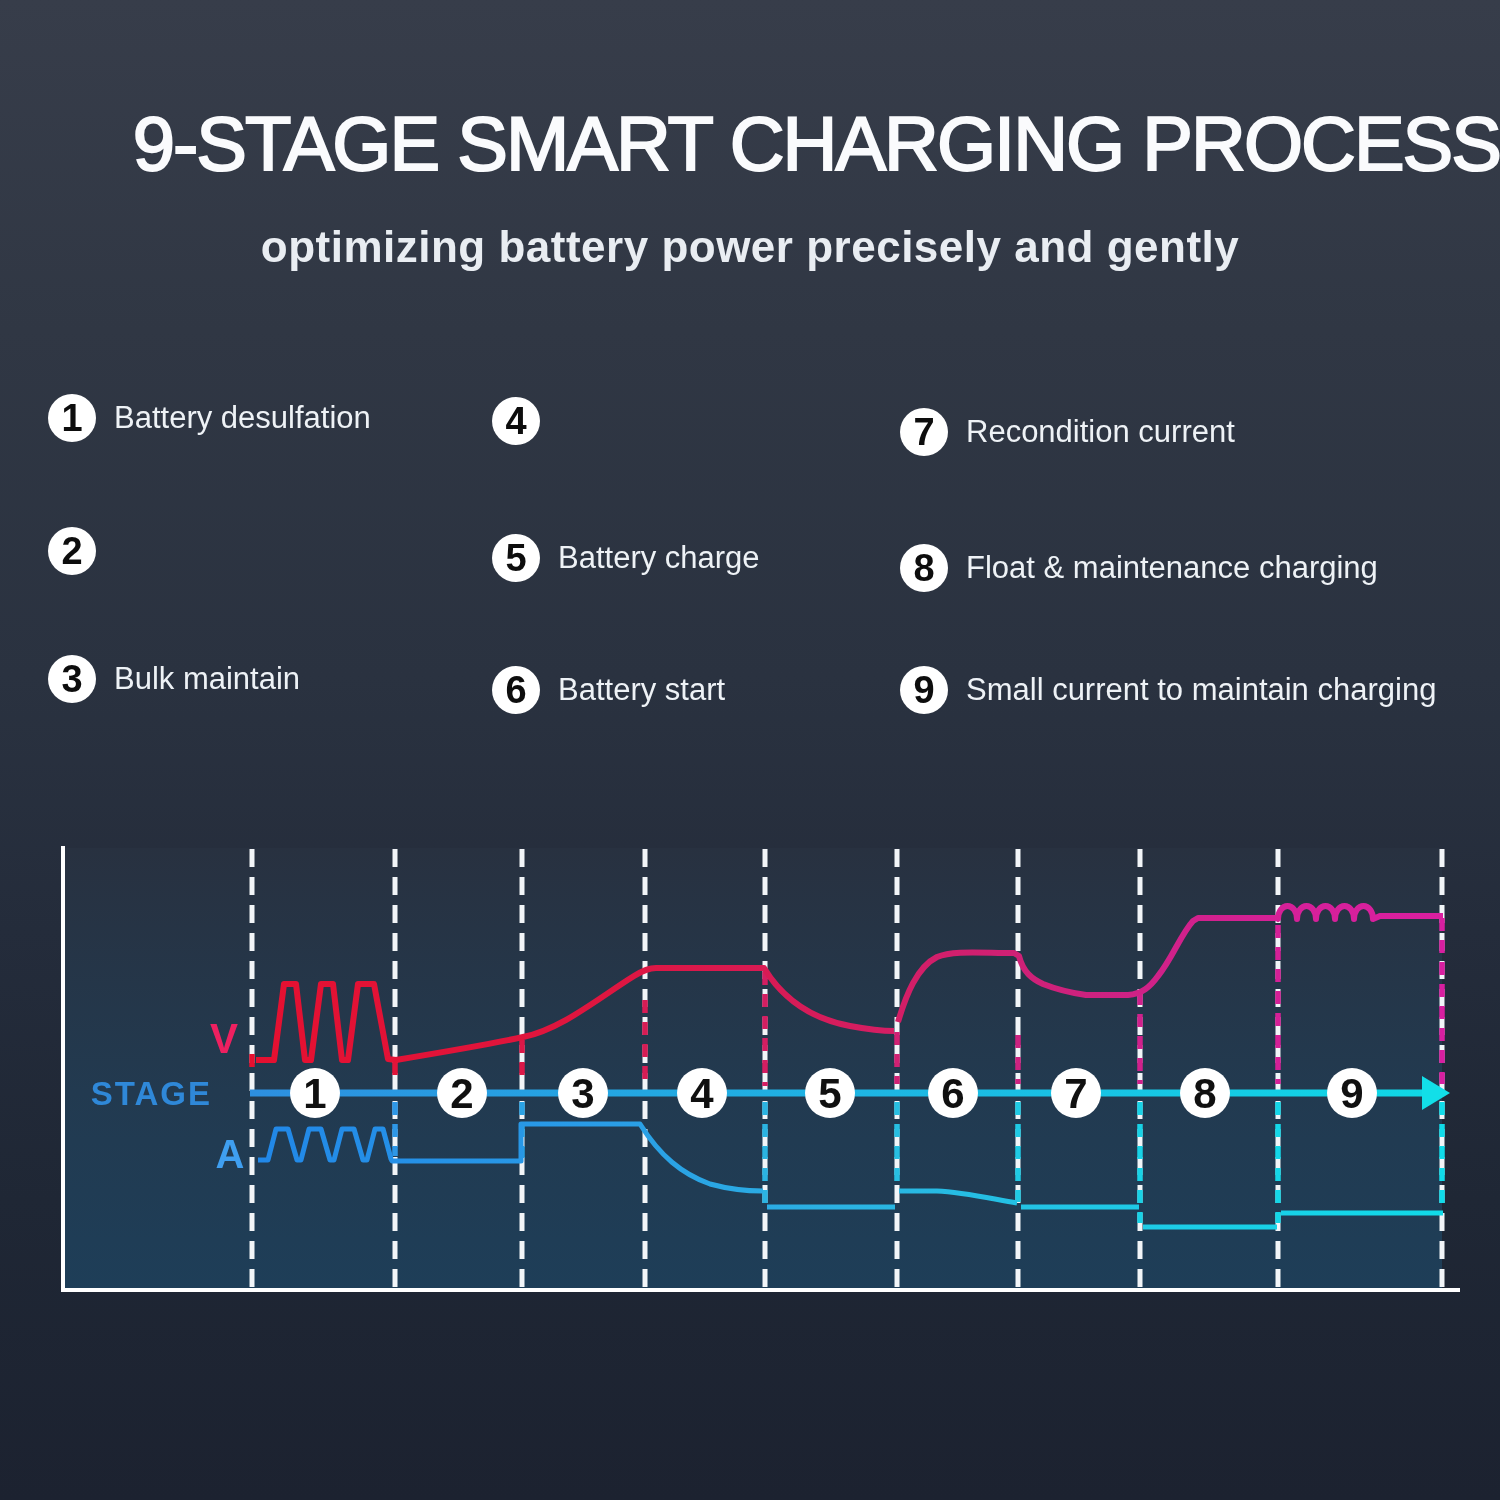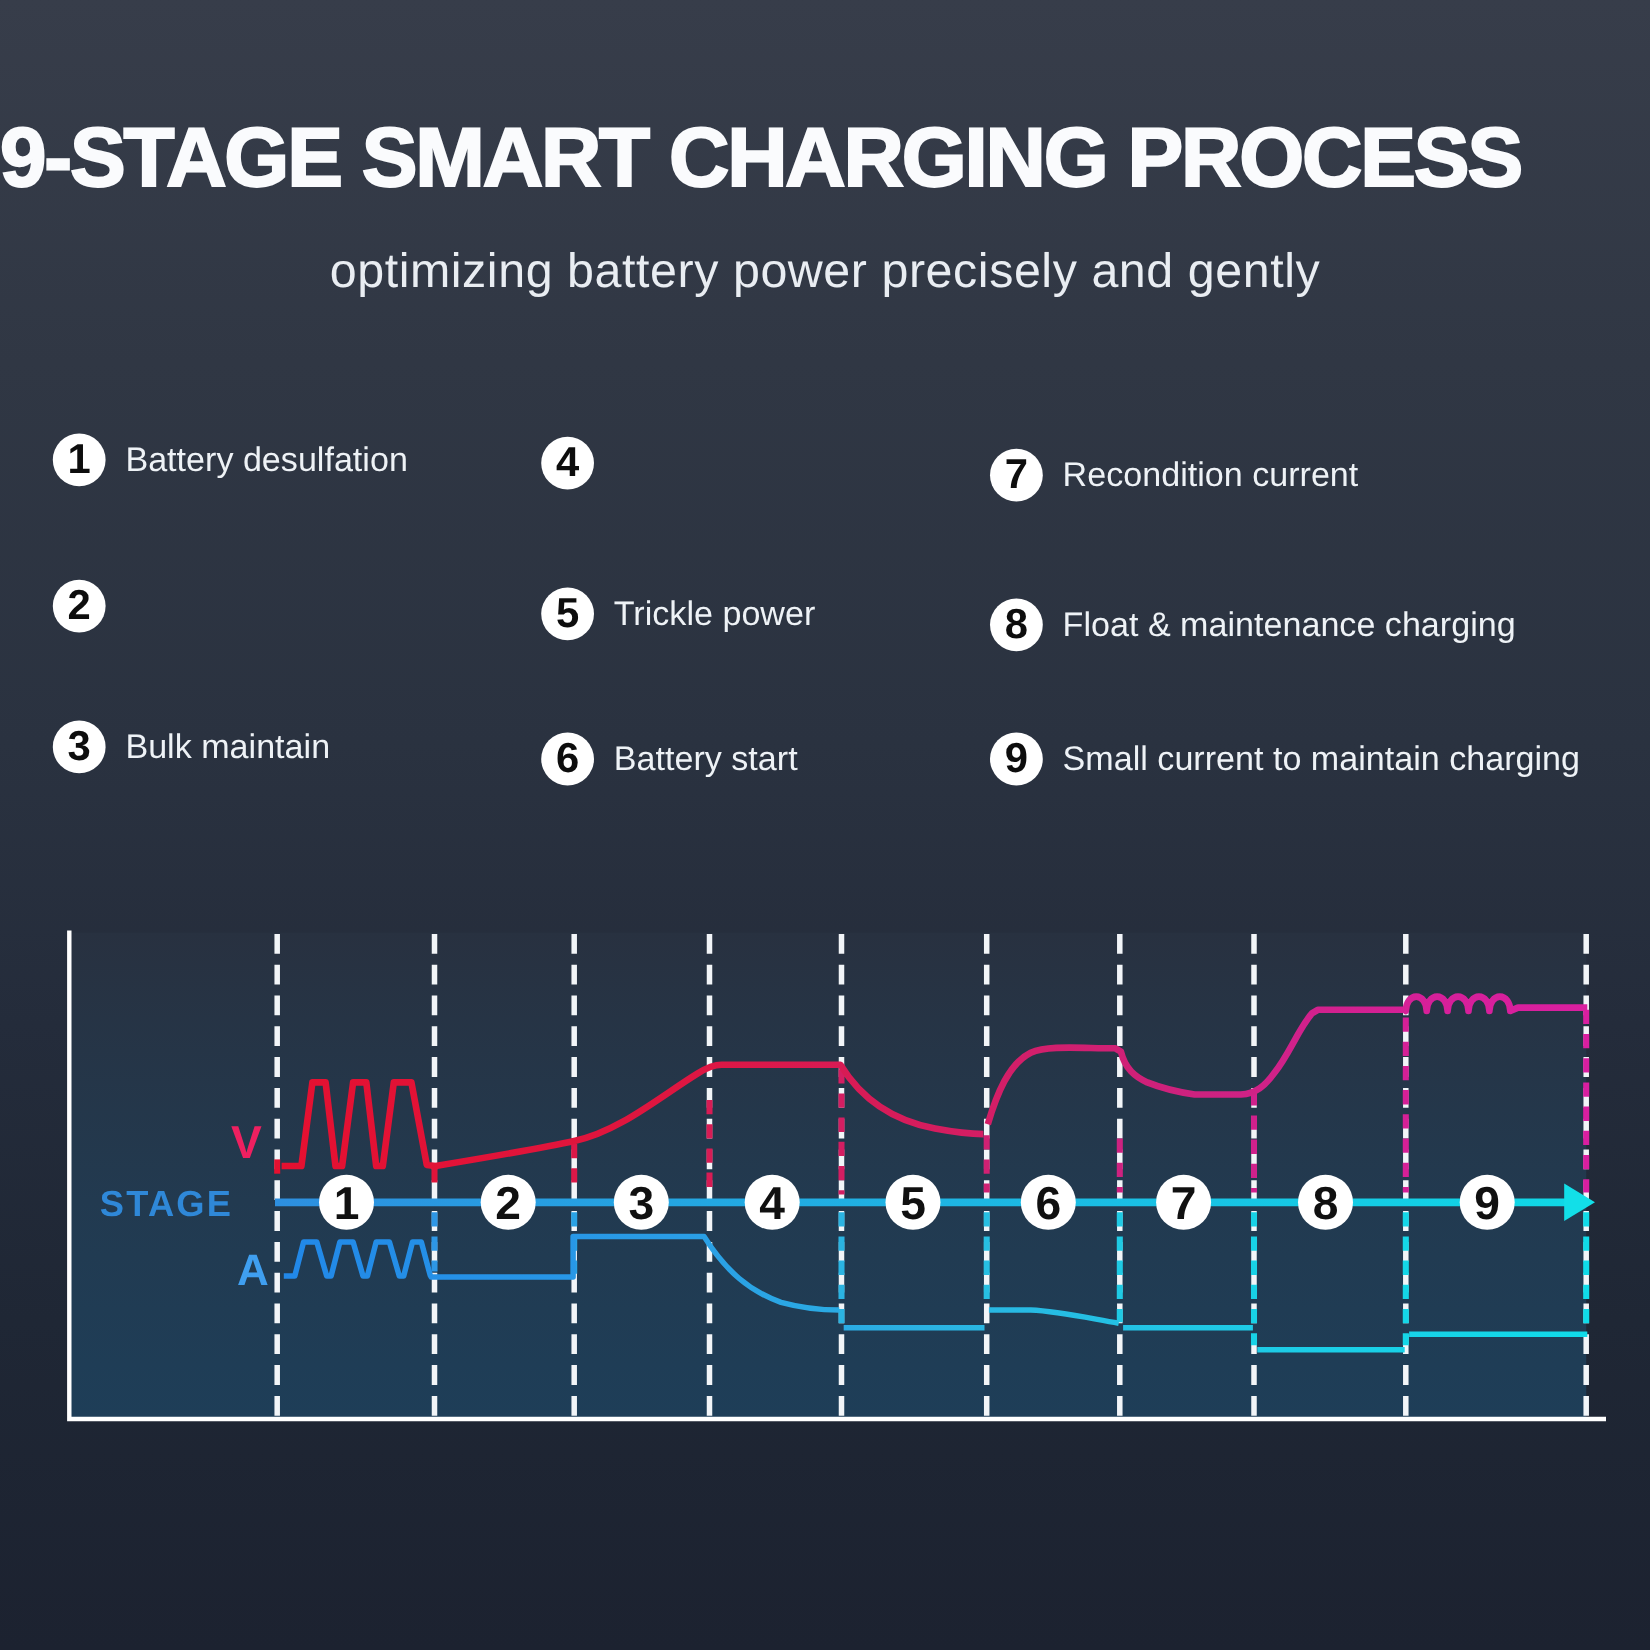--- a/index.html
+++ b/index.html
@@ -2,27 +2,27 @@
 <html><head>
 <meta charset="utf-8">
 <style>
   html,body{margin:0;padding:0;background:#1d2330;}
   .page{
     position:relative;width:1500px;height:1500px;overflow:hidden;
     background:linear-gradient(180deg,#373d4a 0%,#303744 22%,#2a3240 45%,#242c3b 62%,#1f2735 80%,#1c2230 100%);
     font-family:"Liberation Sans",sans-serif;
   }
   .title{
-    position:absolute;left:0;top:100px;width:1500px;text-align:left;
-    color:#fafbfd;font-size:76px;font-weight:bold;letter-spacing:-2px;
+    position:absolute;left:0;top:100px;width:1500px;text-align:right;
+    color:#fafbfd;font-size:76px;font-weight:normal;letter-spacing:-2px;
     -webkit-text-stroke:2px #fafbfd;white-space:nowrap;
   }
   .subtitle{
     position:absolute;left:0;top:222px;width:1500px;text-align:center;
-    color:#e9edf2;font-size:44px;font-weight:normal;letter-spacing:.5px;
+    color:#e9edf2;font-size:44px;font-weight:bold;letter-spacing:.5px;
   }
   .stage-item{position:absolute;display:flex;align-items:center;gap:18px;}
   .stage-item .num{
     width:48px;height:48px;border-radius:50%;background:#ffffff;flex:0 0 auto;
     color:#0d0d0d;font-size:38px;font-weight:bold;line-height:48px;text-align:center;
   }
   .stage-item .lbl{color:#eef2f6;font-size:31px;white-space:nowrap;}
   svg{position:absolute;left:0;top:0;}
   text{font-family:"Liberation Sans",sans-serif;}
 </style>
@@ -43,21 +43,21 @@
   </div>
   <div class="stage-item" style="left:48px;top:655px">
     <span class="num">3</span>
     <span class="lbl">Bulk maintain</span>
   </div>
   <div class="stage-item" style="left:492px;top:397px">
     <span class="num">4</span>
   </div>
   <div class="stage-item" style="left:492px;top:534px">
     <span class="num">5</span>
-    <span class="lbl">Trickle power</span>
+    <span class="lbl">Battery charge</span>
   </div>
   <div class="stage-item" style="left:492px;top:666px">
     <span class="num">6</span>
     <span class="lbl">Battery start</span>
   </div>
   <div class="stage-item" style="left:900px;top:408px">
     <span class="num">7</span>
     <span class="lbl">Recondition current</span>
   </div>
   <div class="stage-item" style="left:900px;top:544px">

